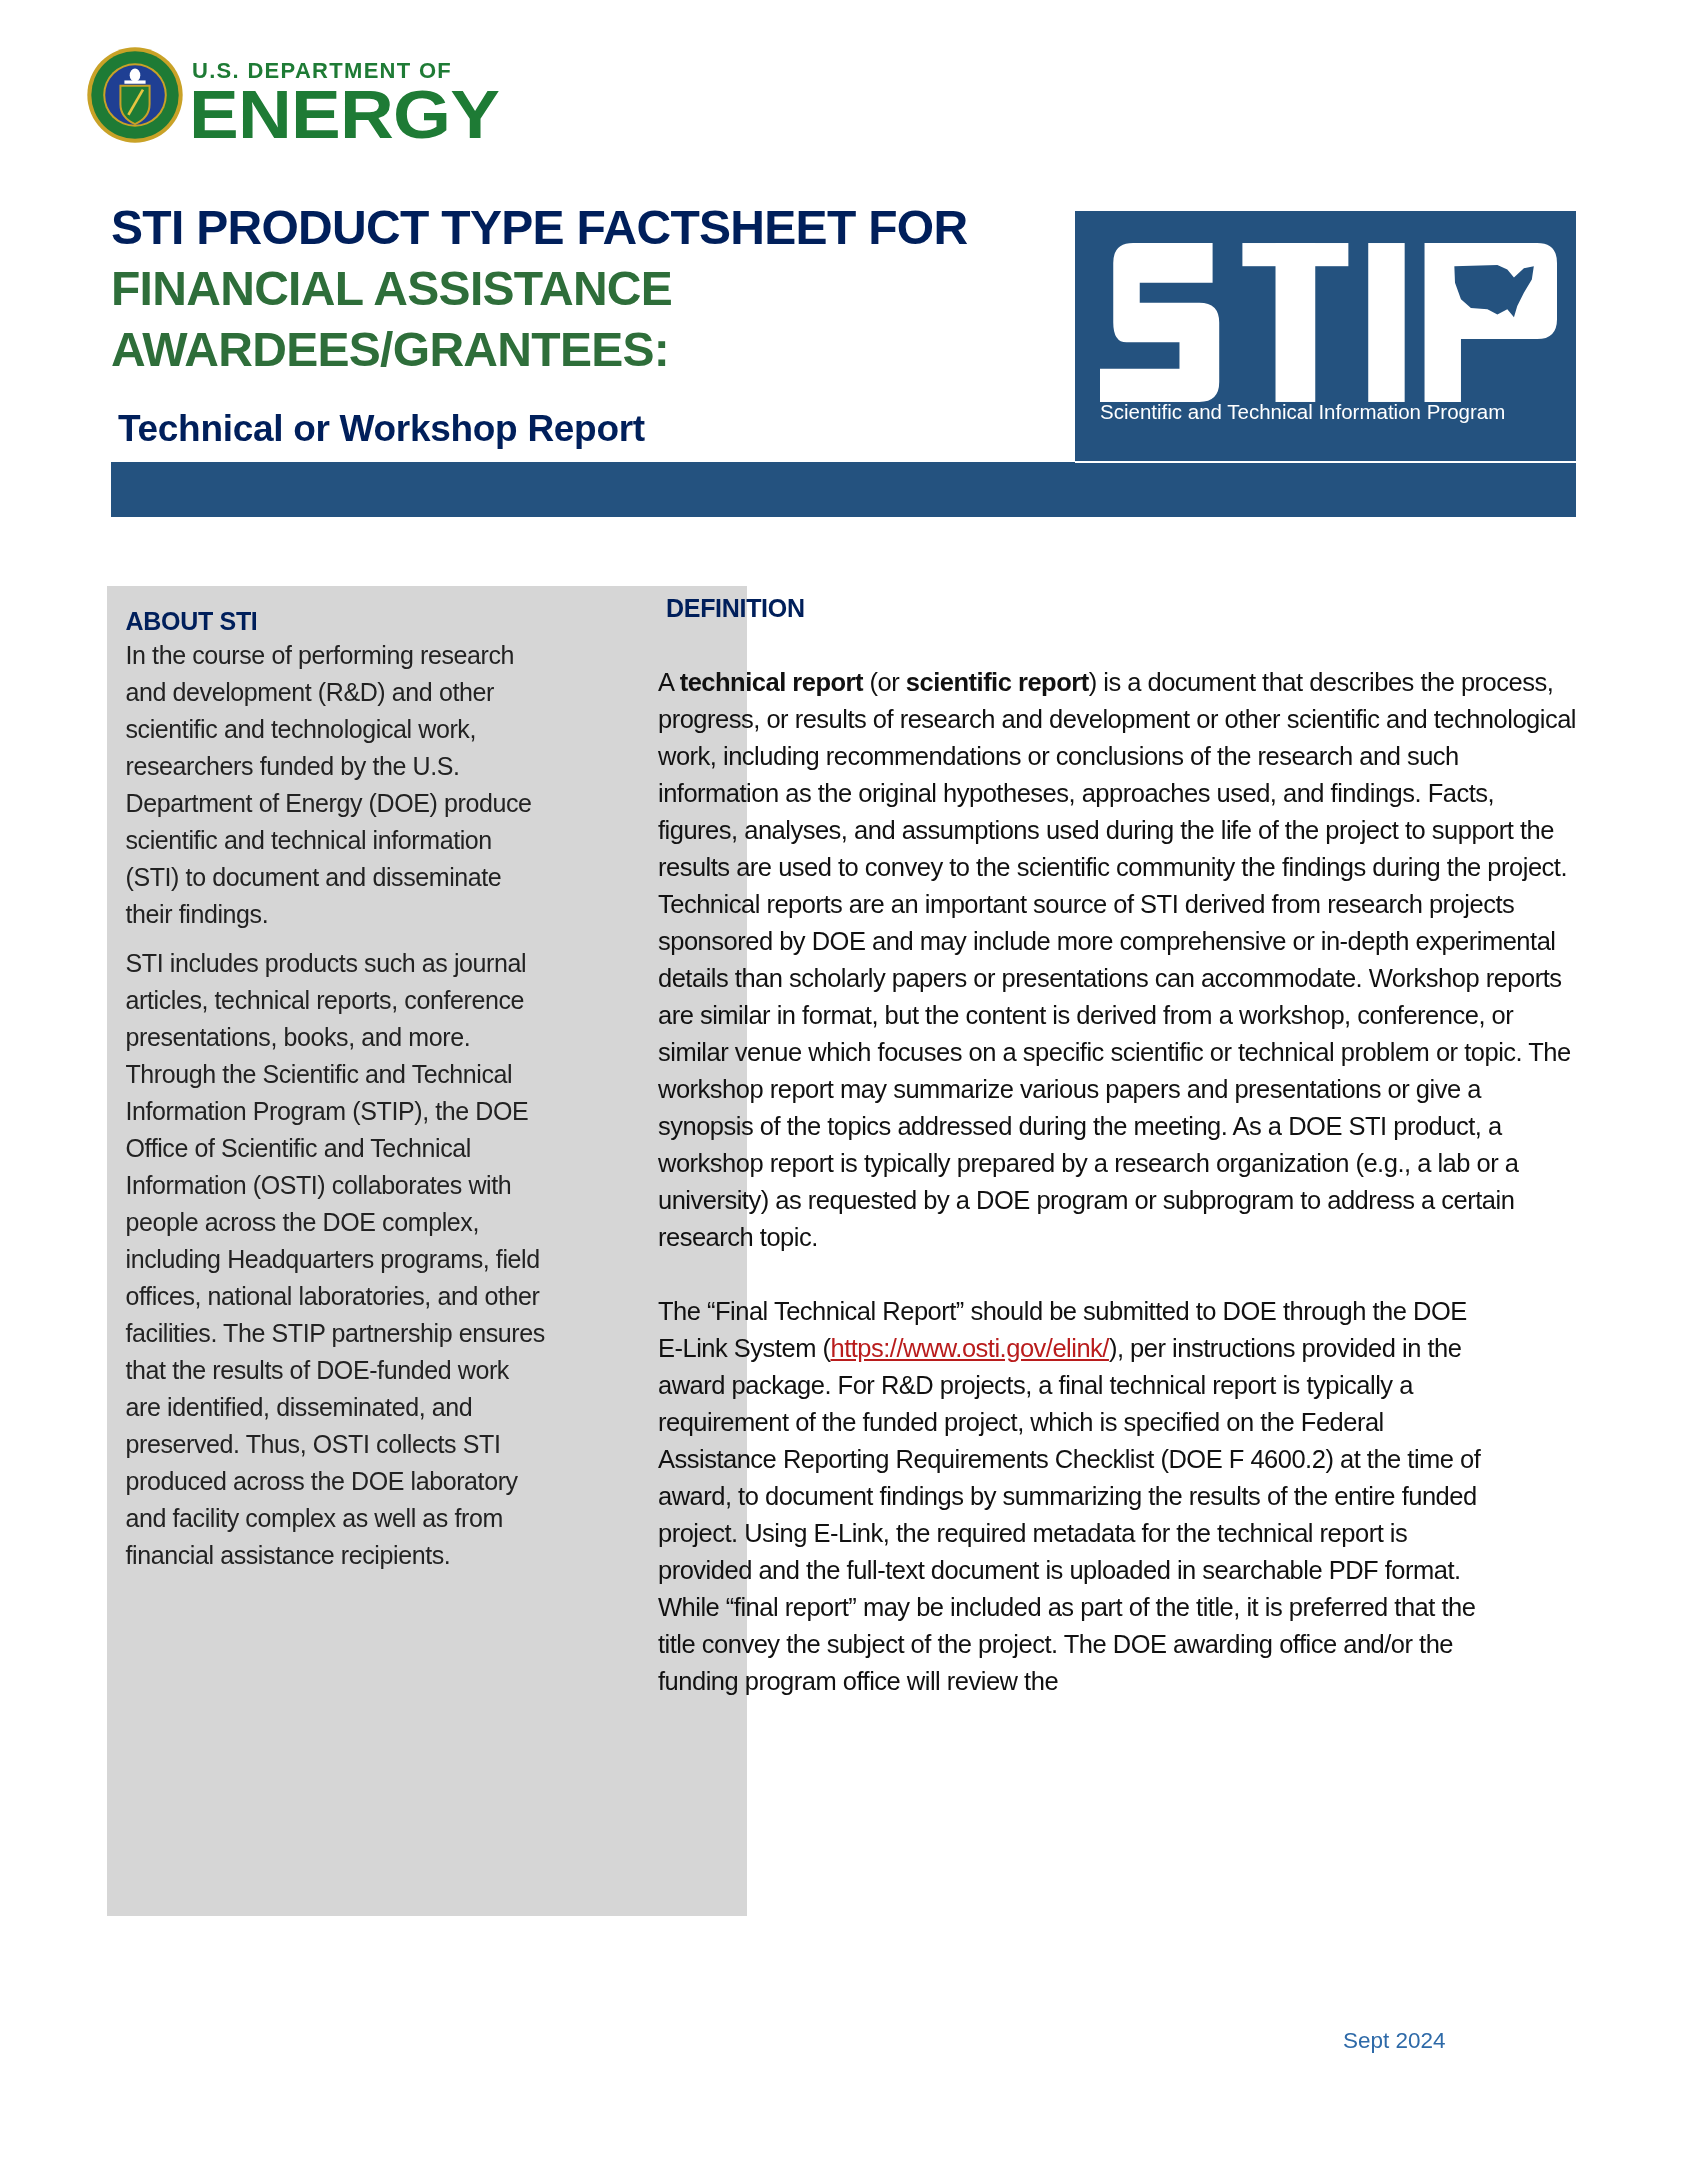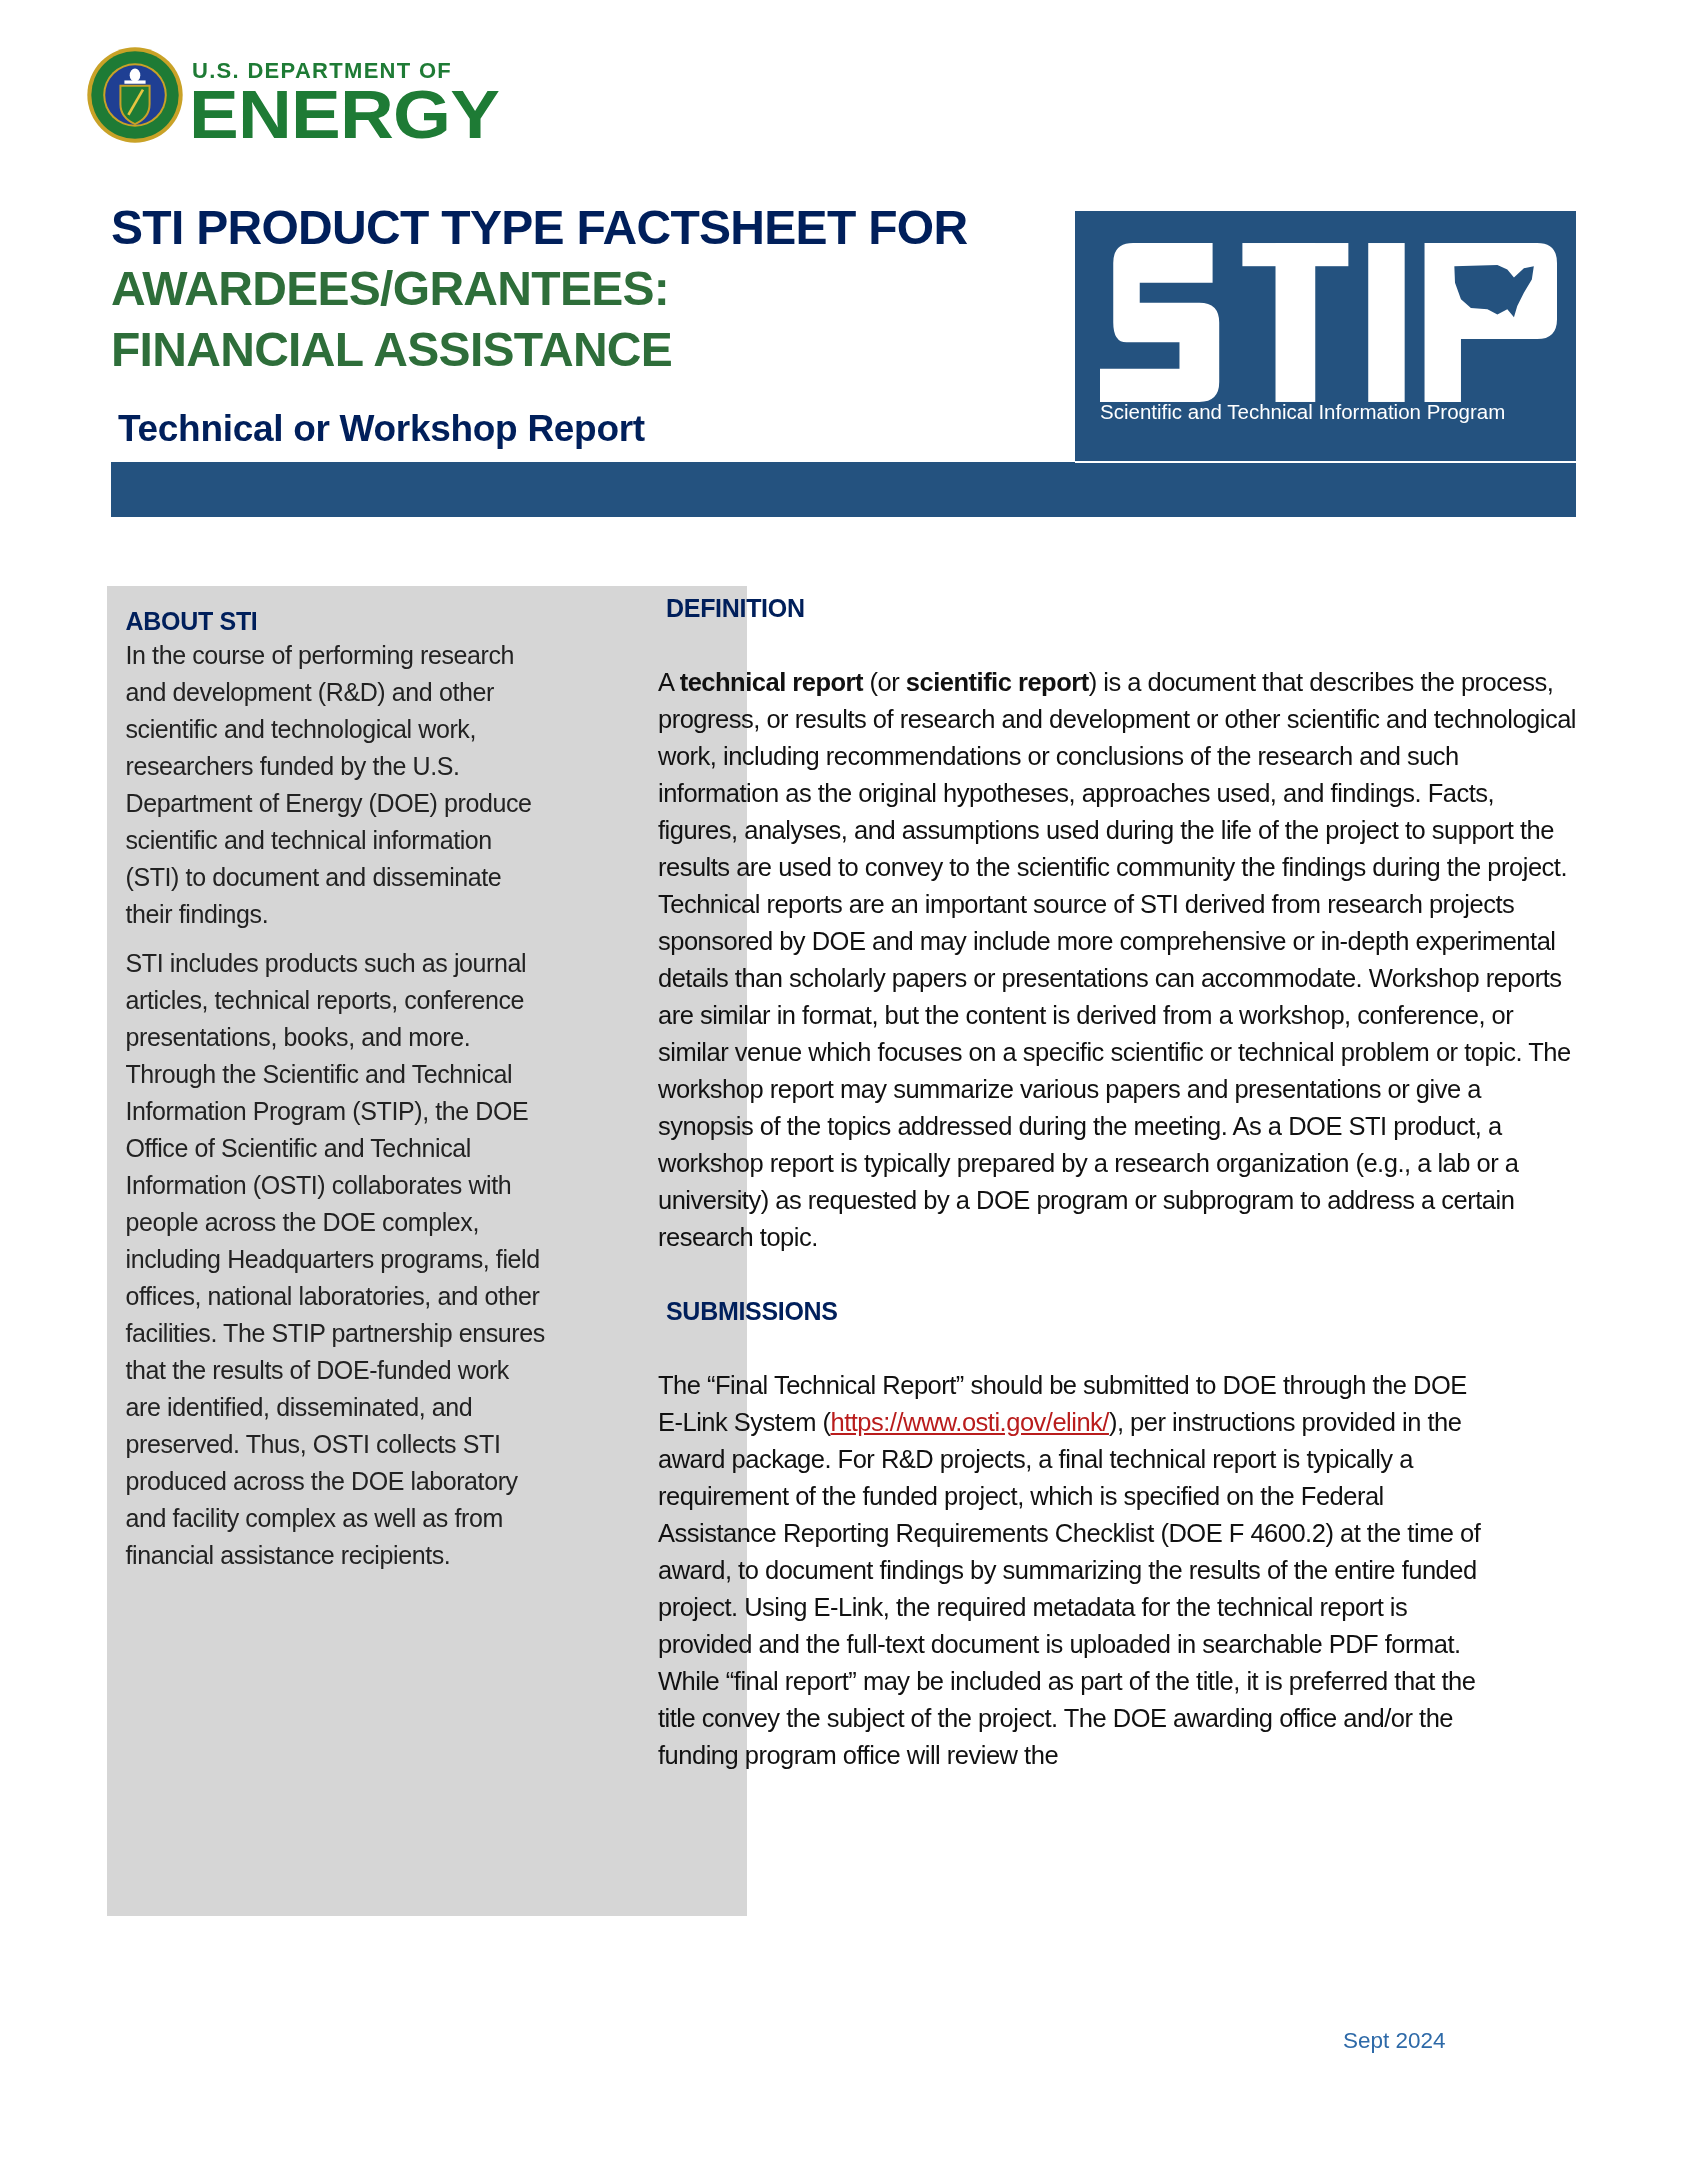--- a/index.html
+++ b/index.html
@@ -71,22 +71,22 @@
     <path d="M64 104 L86 66" stroke="#E6C640" stroke-width="4"></path>
     <ellipse cx="74" cy="44" rx="8" ry="10" fill="#ffffff"></ellipse>
     <rect x="58" y="52" width="32" height="5" fill="#ffffff"></rect>
   </svg>
   <div class="doe-dept">U.S. DEPARTMENT OF</div>
   <div class="doe-energy">ENERGY</div>
 </div>
 
 <div class="title-block">
   <div class="title-line title-navy">STI PRODUCT TYPE FACTSHEET FOR</div>
+  <div class="title-line title-green">FINANCIAL ASSISTANCE</div>
   <div class="title-line title-green">AWARDEES/GRANTEES:</div>
-  <div class="title-line title-green">FINANCIAL ASSISTANCE</div>
 </div>
 <div class="subtitle">Technical or Workshop Report</div>
 
 <div class="stip-box">
   <svg class="stip-letters" viewBox="0 0 690 240">
 
     <path d="M20 30 Q20 0 50 0 L170 0 L170 60 L60 60 L60 90 L150 90 Q180 90 180 120 L180 210 Q180 240 150 240 L0 240 L0 190 L120 190 L120 150 L40 150 Q20 150 20 120 Z" fill="#ffffff"></path>
 
     <rect x="215" y="0" width="160" height="35" fill="#ffffff"></rect>
     <rect x="265" y="0" width="60" height="240" fill="#ffffff"></rect>
@@ -107,18 +107,17 @@
     <h3>ABOUT STI</h3>
     <p>In the course of performing research and development (R&amp;D) and other scientific and technological work, researchers funded by the U.S. Department of Energy (DOE) produce scientific and technical information (STI) to document and disseminate their findings.</p>
     <p>STI includes products such as journal articles, technical reports, conference presentations, books, and more. Through the Scientific and Technical Information Program (STIP), the DOE Office of Scientific and Technical Information (OSTI) collaborates with people across the DOE complex, including Headquarters programs, field offices, national laboratories, and other facilities. The STIP partnership ensures that the results of DOE-funded work are identified, disseminated, and preserved. Thus, OSTI collects STI produced across the DOE laboratory and facility complex as well as from financial assistance recipients.</p>
   </div>
 </aside>
 
 <main class="main">
   <h2 class="section-heading">DEFINITION</h2>
   <p class="para-def"><span>A </span><b>technical report</b><span> (or </span><b>scientific report</b><span>) is a document that describes the process, progress, or results of research and development or other scientific and technological work, including recommendations or conclusions of the research and such information as the original hypotheses, approaches used, and findings. Facts, figures, analyses, and assumptions used during the life of the project to support the results are used to convey to the scientific community the findings during the project. Technical reports are an important source of STI derived from research projects sponsored by DOE and may include more comprehensive or in-depth experimental details than scholarly papers or presentations can accommodate. Workshop reports are similar in format, but the content is derived from a workshop, conference, or similar venue which focuses on a specific scientific or technical problem or topic. The workshop report may summarize various papers and presentations or give a synopsis of the topics addressed during the meeting. As a DOE STI product, a workshop report is typically prepared by a research organization (e.g., a lab or a university) as requested by a DOE program or subprogram to address a certain research topic.</span></p>
 
-  <h2 class="section-heading h-sub">SUBMISSIONS</h2>
   <p class="para-sub"><span>The “Final Technical Report” should be submitted to DOE through the DOE E-Link System (</span><a class="link">https://www.osti.gov/elink/</a><span>), per instructions provided in the award package. For R&amp;D projects, a final technical report is typically a requirement of the funded project, which is specified on the Federal Assistance Reporting Requirements Checklist (DOE F 4600.2) at the time of award, to document findings by summarizing the results of the entire funded project. Using E-Link, the required metadata for the technical report is provided and the full-text document is uploaded in searchable PDF format. While “final report” may be included as part of the title, it is preferred that the title convey the subject of the project. The DOE awarding office and/or the funding program office will review the</span></p>
 </main>
 
 <div class="footer-date">Sept 2024</div>
 
 
 </body></html>

